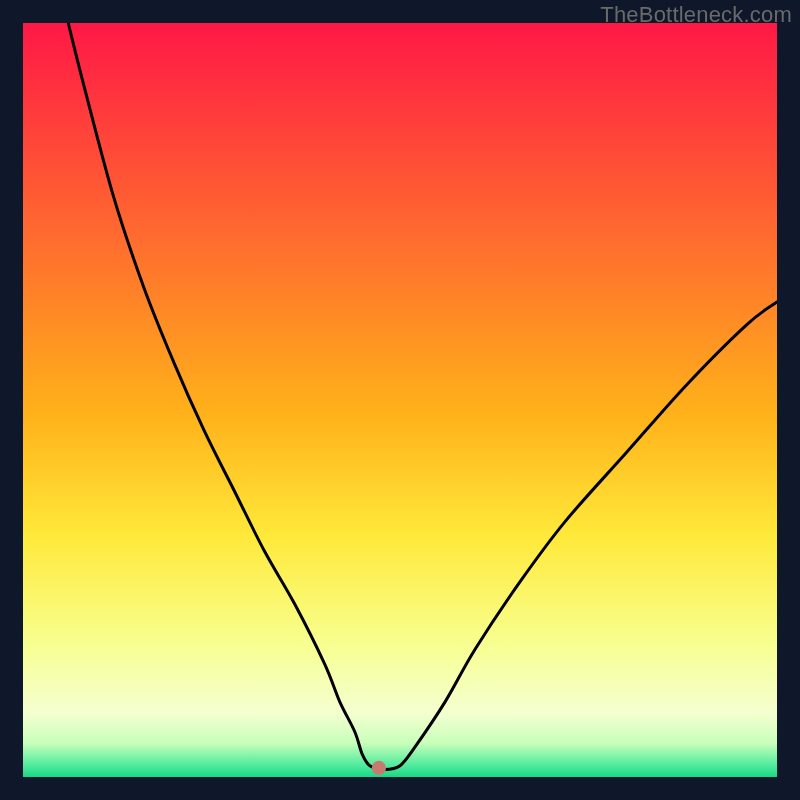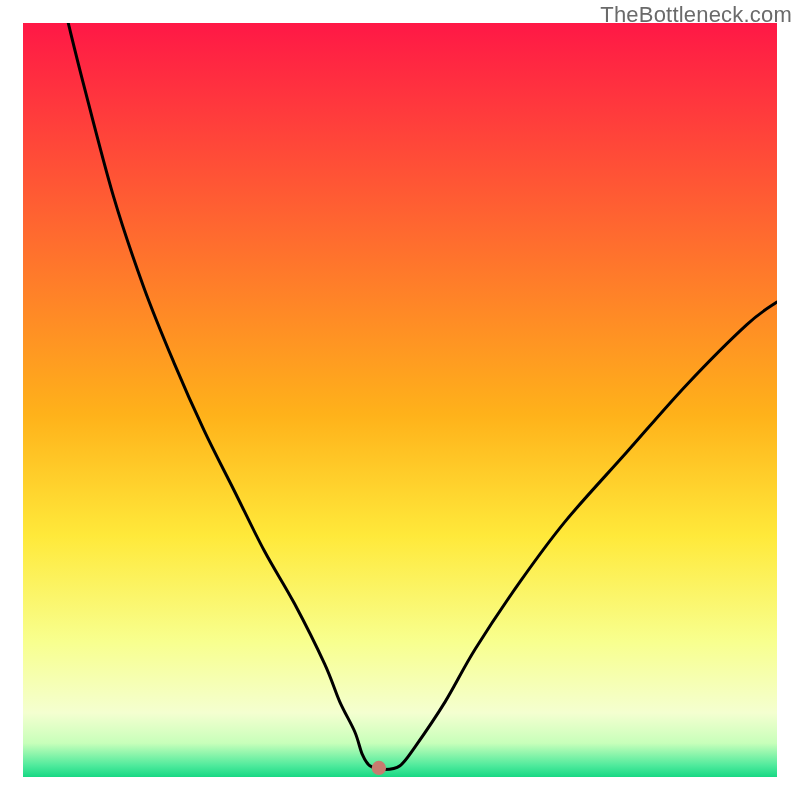--- a/index.html
+++ b/index.html
@@ -8,21 +8,21 @@
     width: 800px;
     height: 800px;
     background: #000;
     font-family: Arial, Helvetica, sans-serif;
     overflow: hidden;
   }
   .frame {
     position: relative;
     width: 800px;
     height: 800px;
-    background: #ffffff;
+    background: #0f172a;
   }
   .watermark {
     position: absolute;
     top: 2px;
     right: 8px;
     color: #6a6a6a;
     font-size: 22px;
     font-weight: 500;
     letter-spacing: 0.2px;
     z-index: 10;

